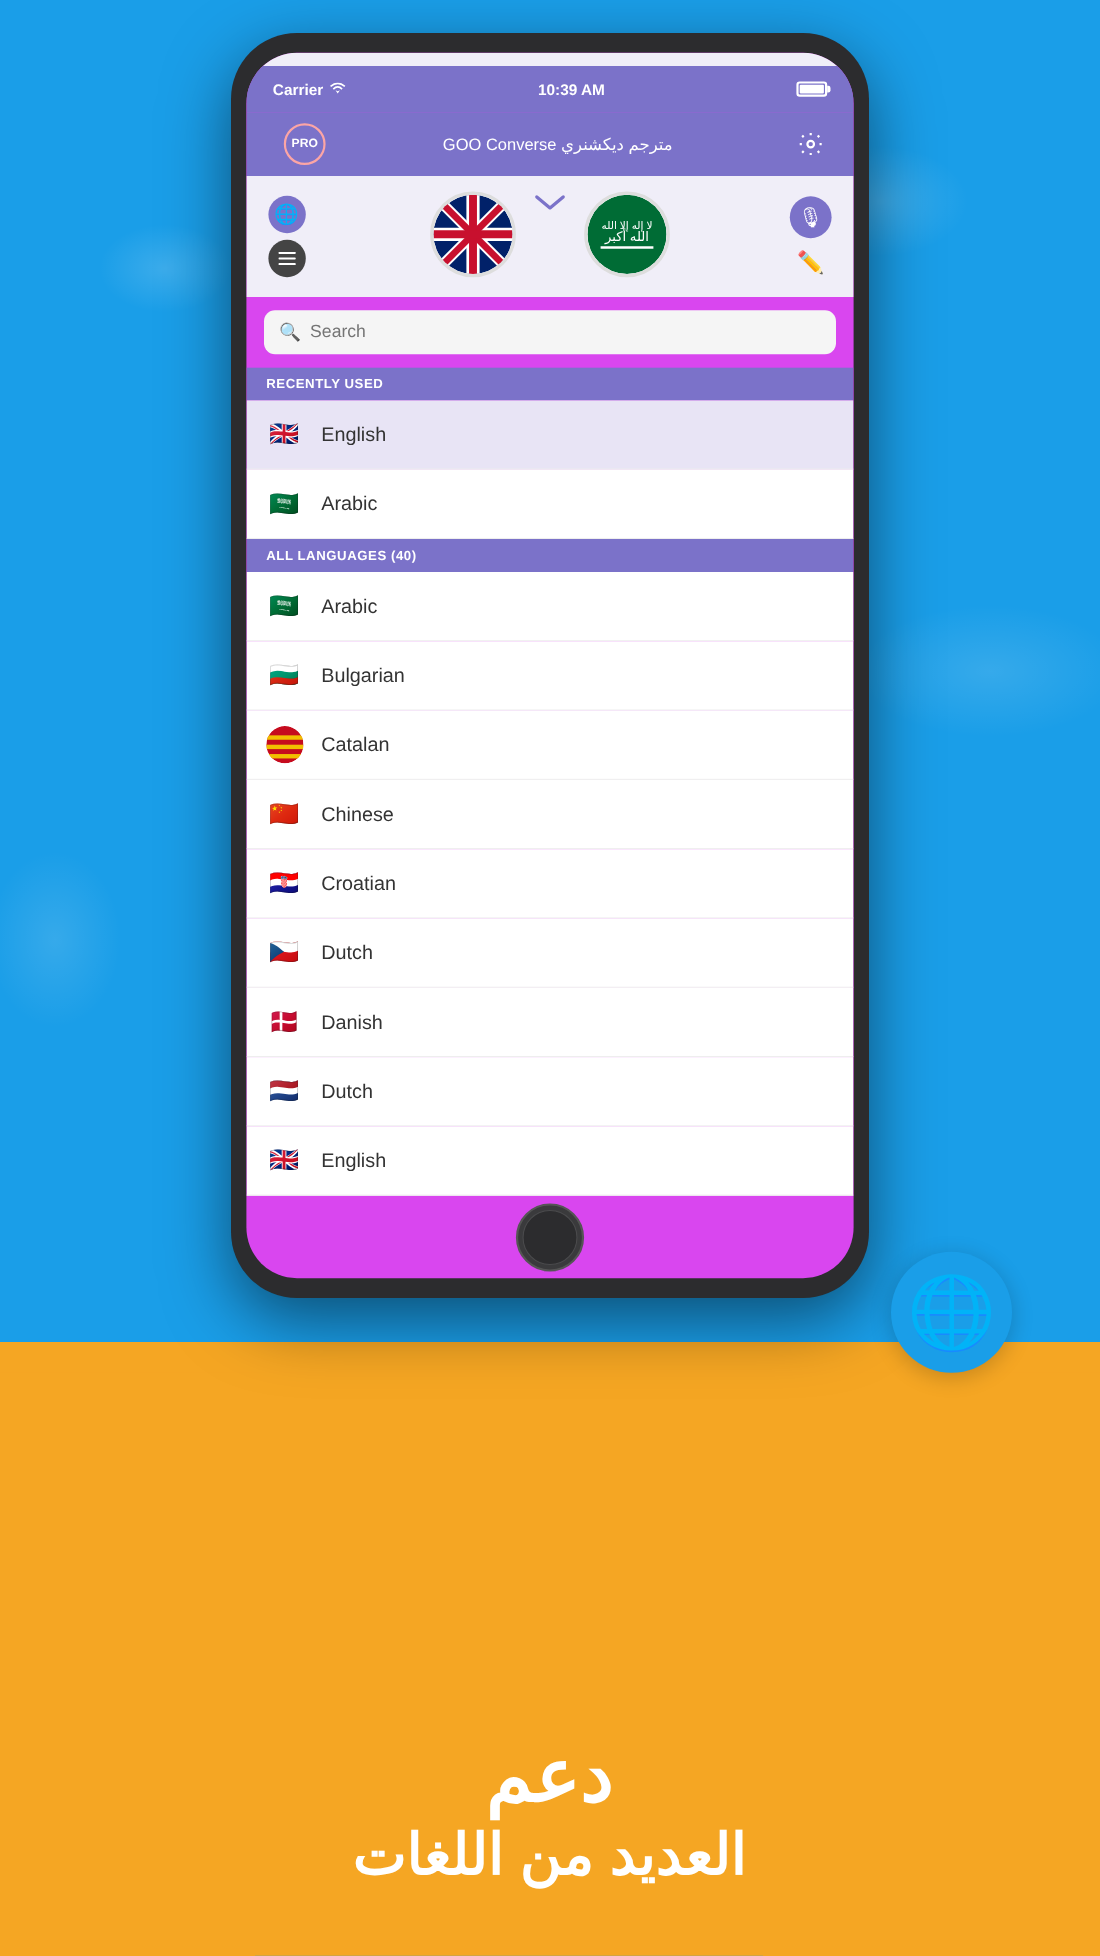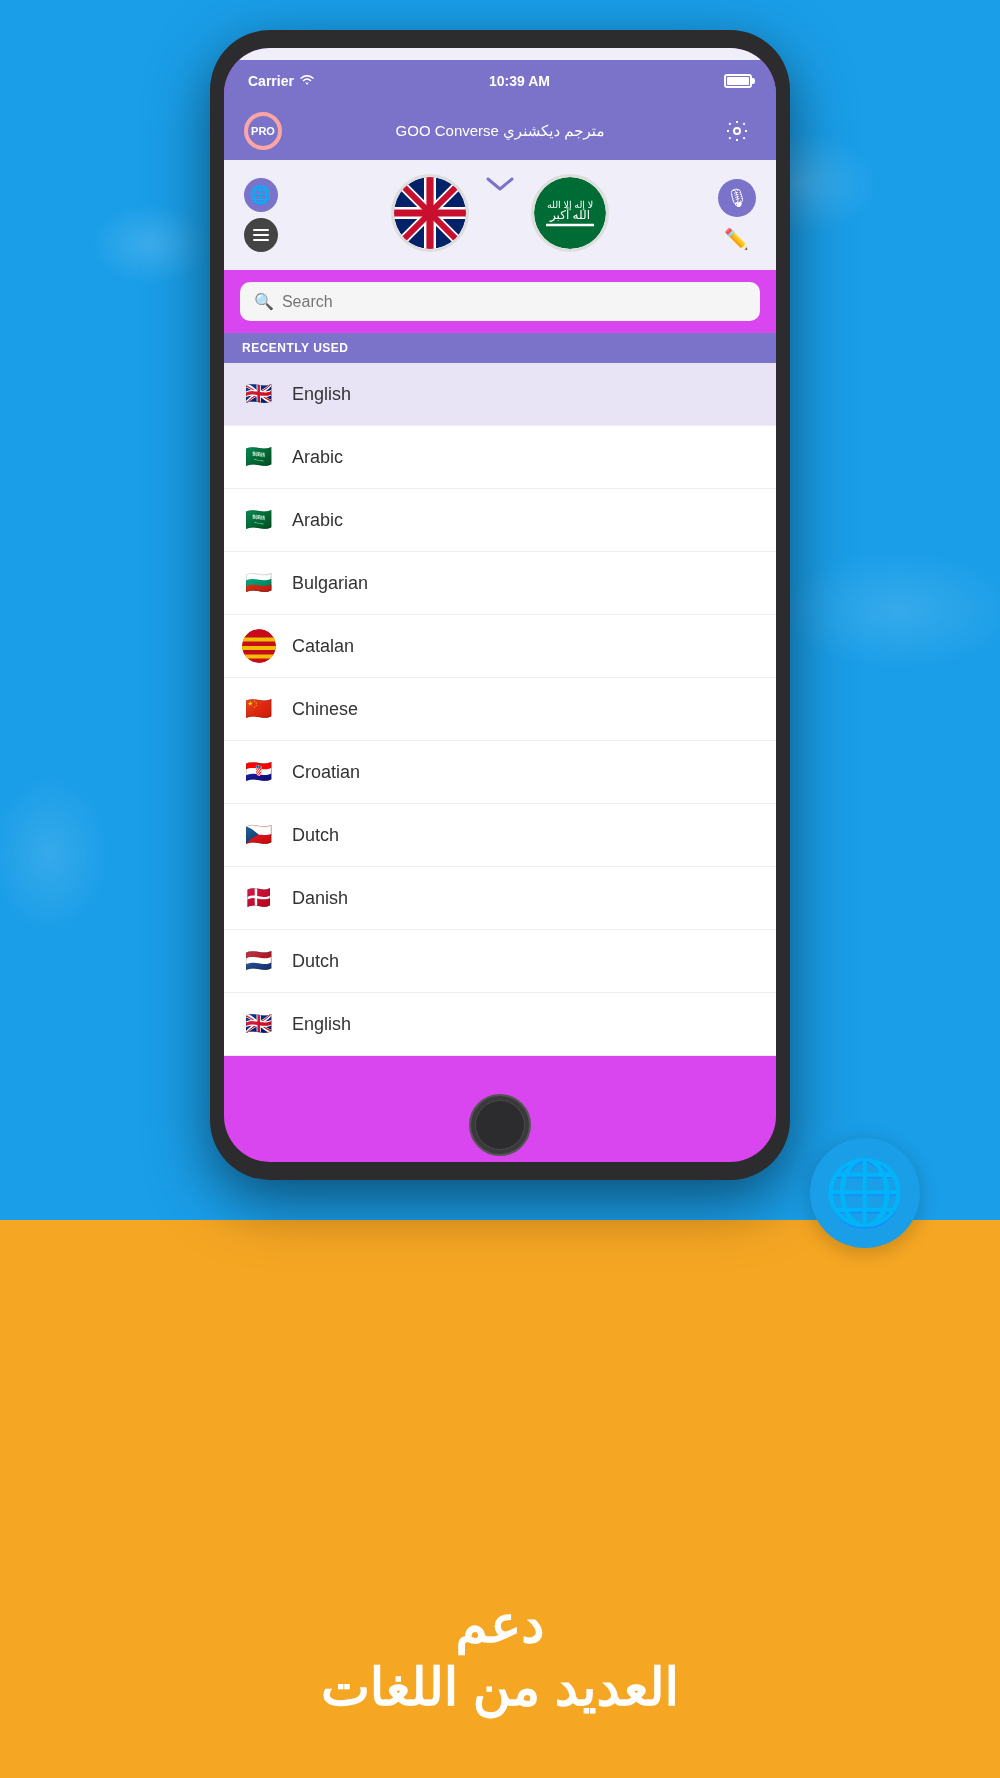--- a/index.html
+++ b/index.html
@@ -131,28 +131,29 @@
       background: #7b72c9;
       padding: 10px 20px;
       display: flex;
       align-items: center;
       justify-content: space-between;
       flex-shrink: 0;
     }
     .pro-badge {
       width: 38px;
       height: 38px;
-      border: 4px solid #fca5a5;
+      border: 2px solid #fca5a5;
       border-radius: 50%;
       display: flex;
       align-items: center;
       justify-content: center;
       color: white;
       font-size: 11px;
       font-weight: 700;
+      margin-left: 14px;
     }
     .app-title {
       color: white;
       font-size: 15px;
       font-weight: 500;
       text-align: center;
       flex: 1;
     }
     .gear-icon-btn {
       width: 38px;
@@ -370,21 +371,21 @@
       height: 530px;
       background: #f5a623;
       display: flex;
       flex-direction: column;
       align-items: center;
       justify-content: flex-end;
       padding-bottom: 60px;
     }
     .arabic-line1 {
       color: white;
-      font-size: 52px;
+      font-size: 68px;
       font-weight: 700;
       text-align: right;
       direction: rtl;
       line-height: 1.2;
     }
     .arabic-line2 {
       color: white;
       font-size: 52px;
       font-weight: 700;
       text-align: right;
@@ -527,20 +528,21 @@
       <div class="lang-item highlighted">
         <div class="lang-flag">🇬🇧</div>
         <span class="lang-name">English</span>
       </div>
 
       <div class="lang-item">
         <div class="lang-flag">🇸🇦</div>
         <span class="lang-name">Arabic</span>
       </div>
 
+      <div class="section-header">ALL LANGUAGES (40)</div>
 
       <div class="lang-item">
         <div class="lang-flag">🇸🇦</div>
         <span class="lang-name">Arabic</span>
       </div>
 
       <div class="lang-item">
         <div class="lang-flag">🇧🇬</div>
         <span class="lang-name">Bulgarian</span>
       </div>

